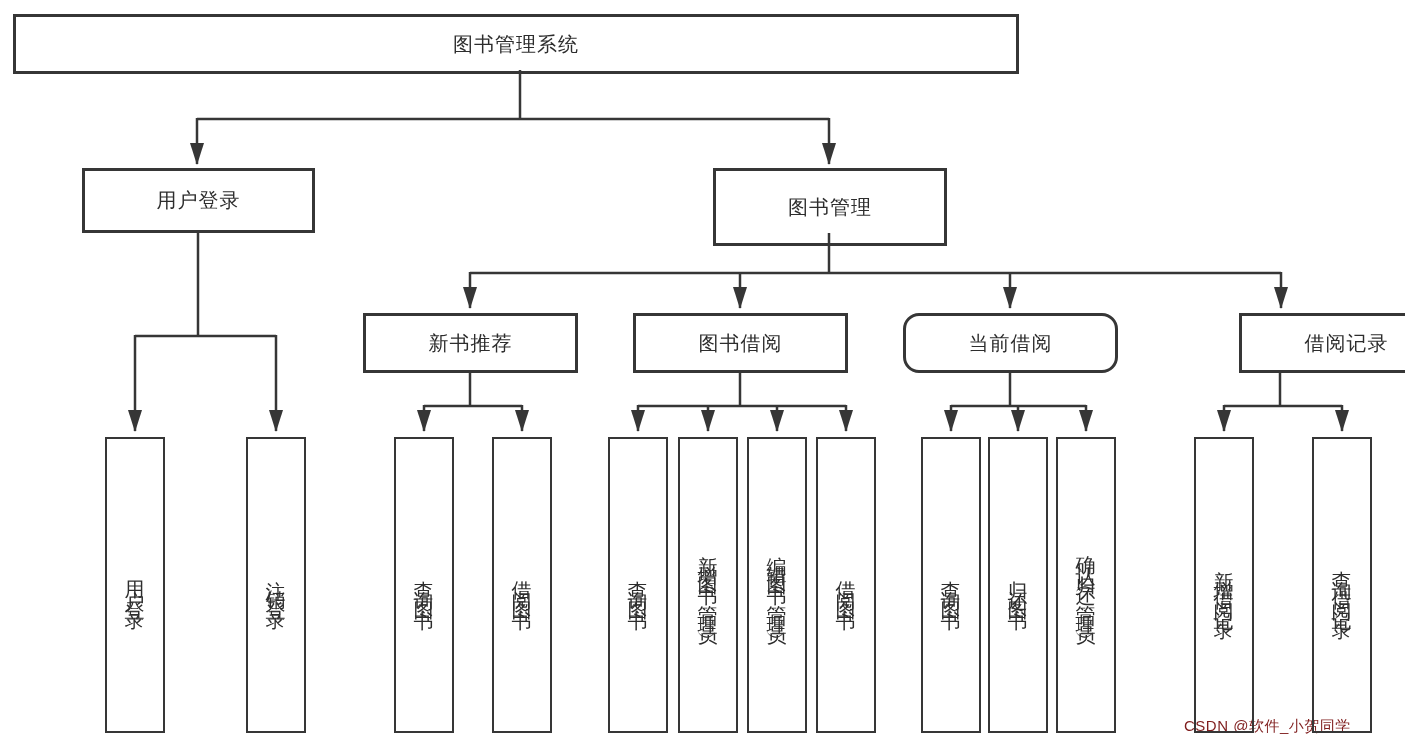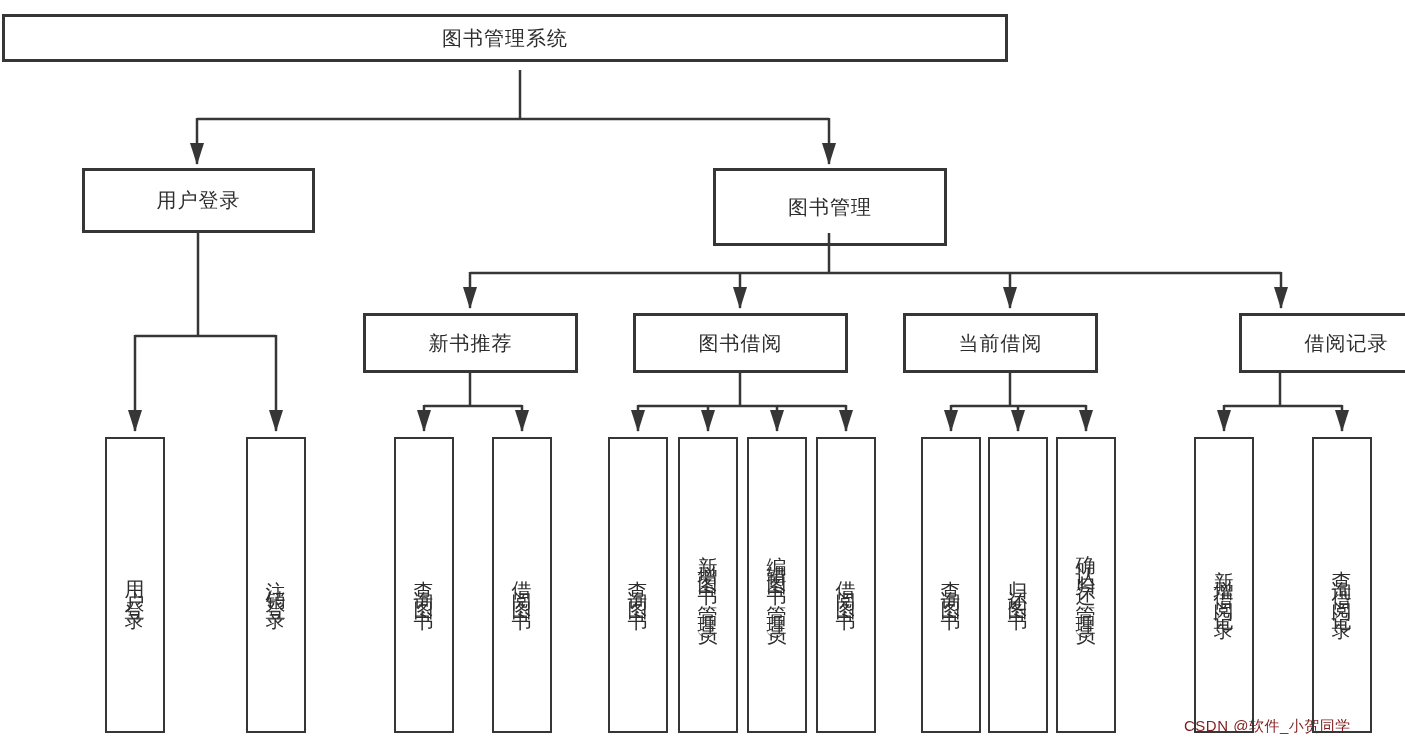--- a/index.html
+++ b/index.html
@@ -92,28 +92,28 @@
       <path d="M1018,405 V431" marker-end="url(#arrow)"></path>
       <path d="M1086,405 V431" marker-end="url(#arrow)"></path>
 
       <path d="M1280,372 V407"></path>
       <path d="M1224,406 H1342"></path>
       <path d="M1224,405 V431" marker-end="url(#arrow)"></path>
       <path d="M1342,405 V431" marker-end="url(#arrow)"></path>
     </g>
   </svg>
 
-  <div class="hbox" style="left:2px;top:14px;width:1006px;height:48px;">图书管理系统</div>
+  <div class="hbox" style="left:13px;top:14px;width:1006px;height:60px;">图书管理系统</div>
 
   <div class="hbox" style="left:82px;top:168px;width:233px;height:65px;">用户登录</div>
   <div class="hbox" style="left:713px;top:168px;width:234px;height:78px;">图书管理</div>
 
   <div class="hbox" style="left:633px;top:313px;width:215px;height:60px;">图书借阅</div>
   <div class="hbox" style="left:363px;top:313px;width:215px;height:60px;">新书推荐</div>
-  <div class="hbox" style="left:903px;top:313px;width:195px;height:60px;">当前借阅</div>
+  <div class="hbox" style="left:903px;top:313px;width:215px;height:60px;border-radius:16px;">当前借阅</div>
   <div class="hbox" style="left:1239px;top:313px;width:215px;height:60px;">借阅记录</div>
 
   <div class="vbox" style="left:105px;top:437px;width:60px;height:296px;">
     <span>用户登录</span>
   </div>
   <div class="vbox" style="left:246px;top:437px;width:60px;height:296px;">
     <span>注销登录</span>
   </div>
 
   <div class="vbox" style="left:394px;top:437px;width:60px;height:296px;">

